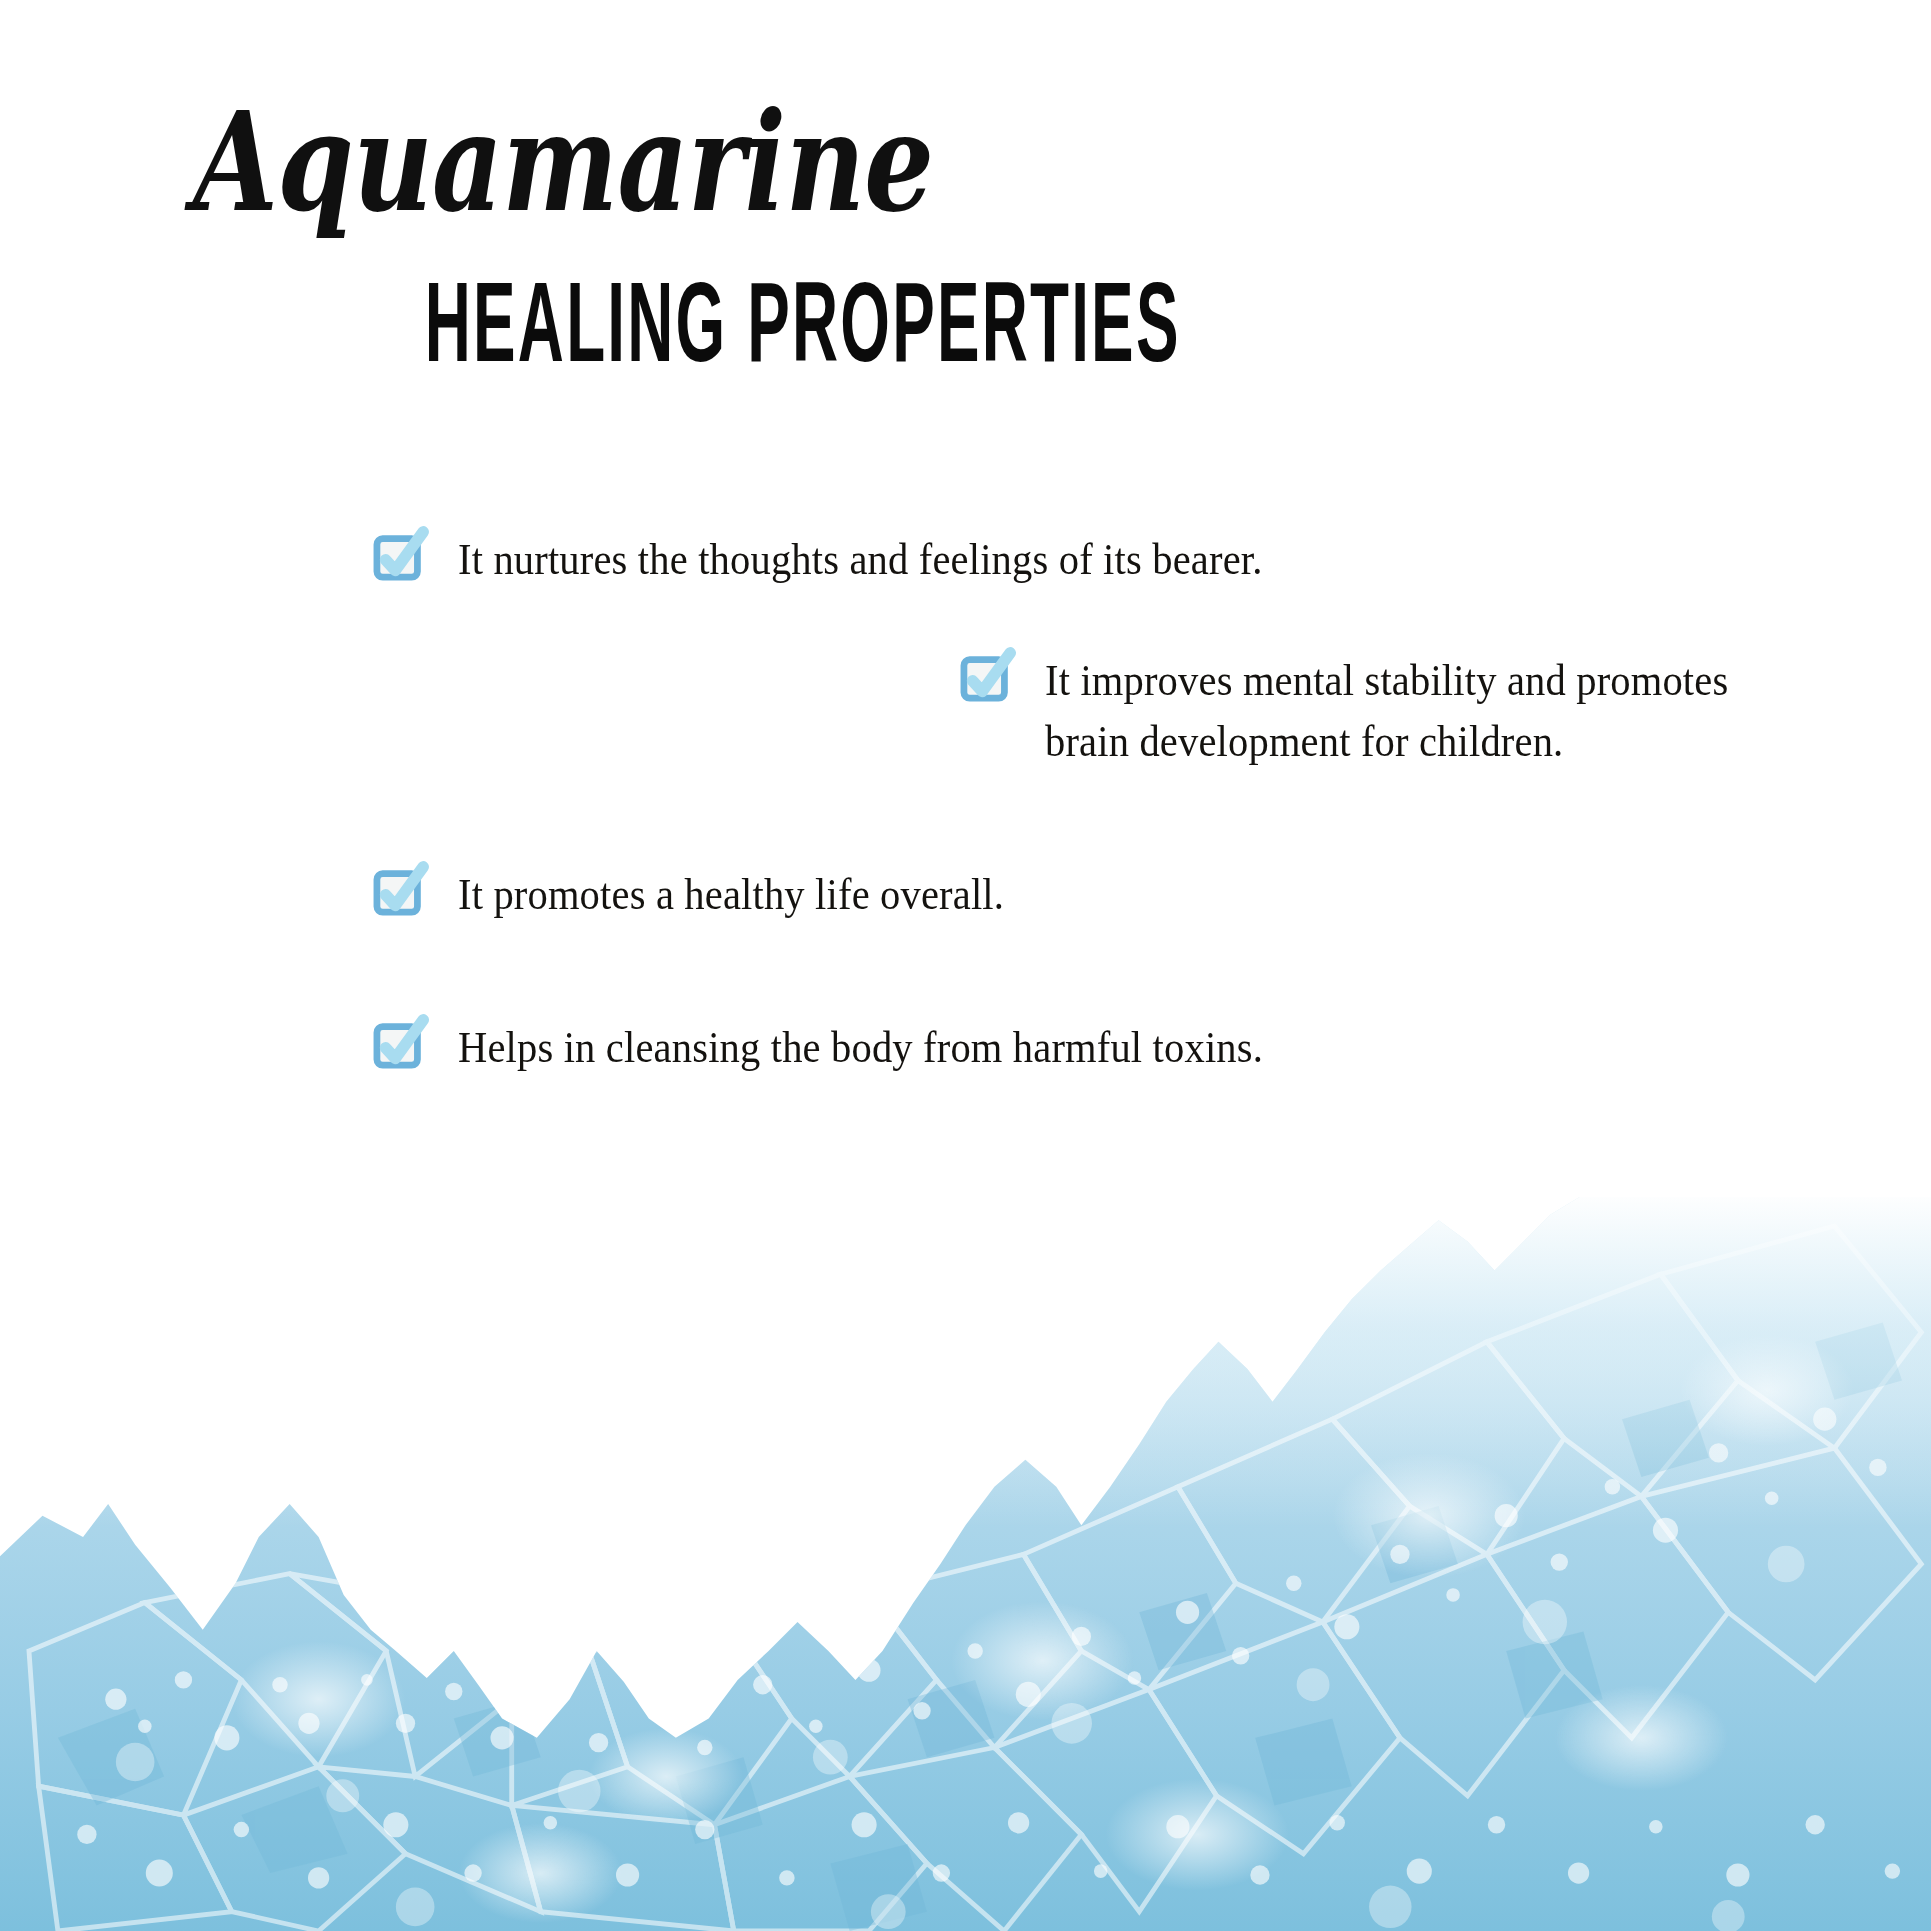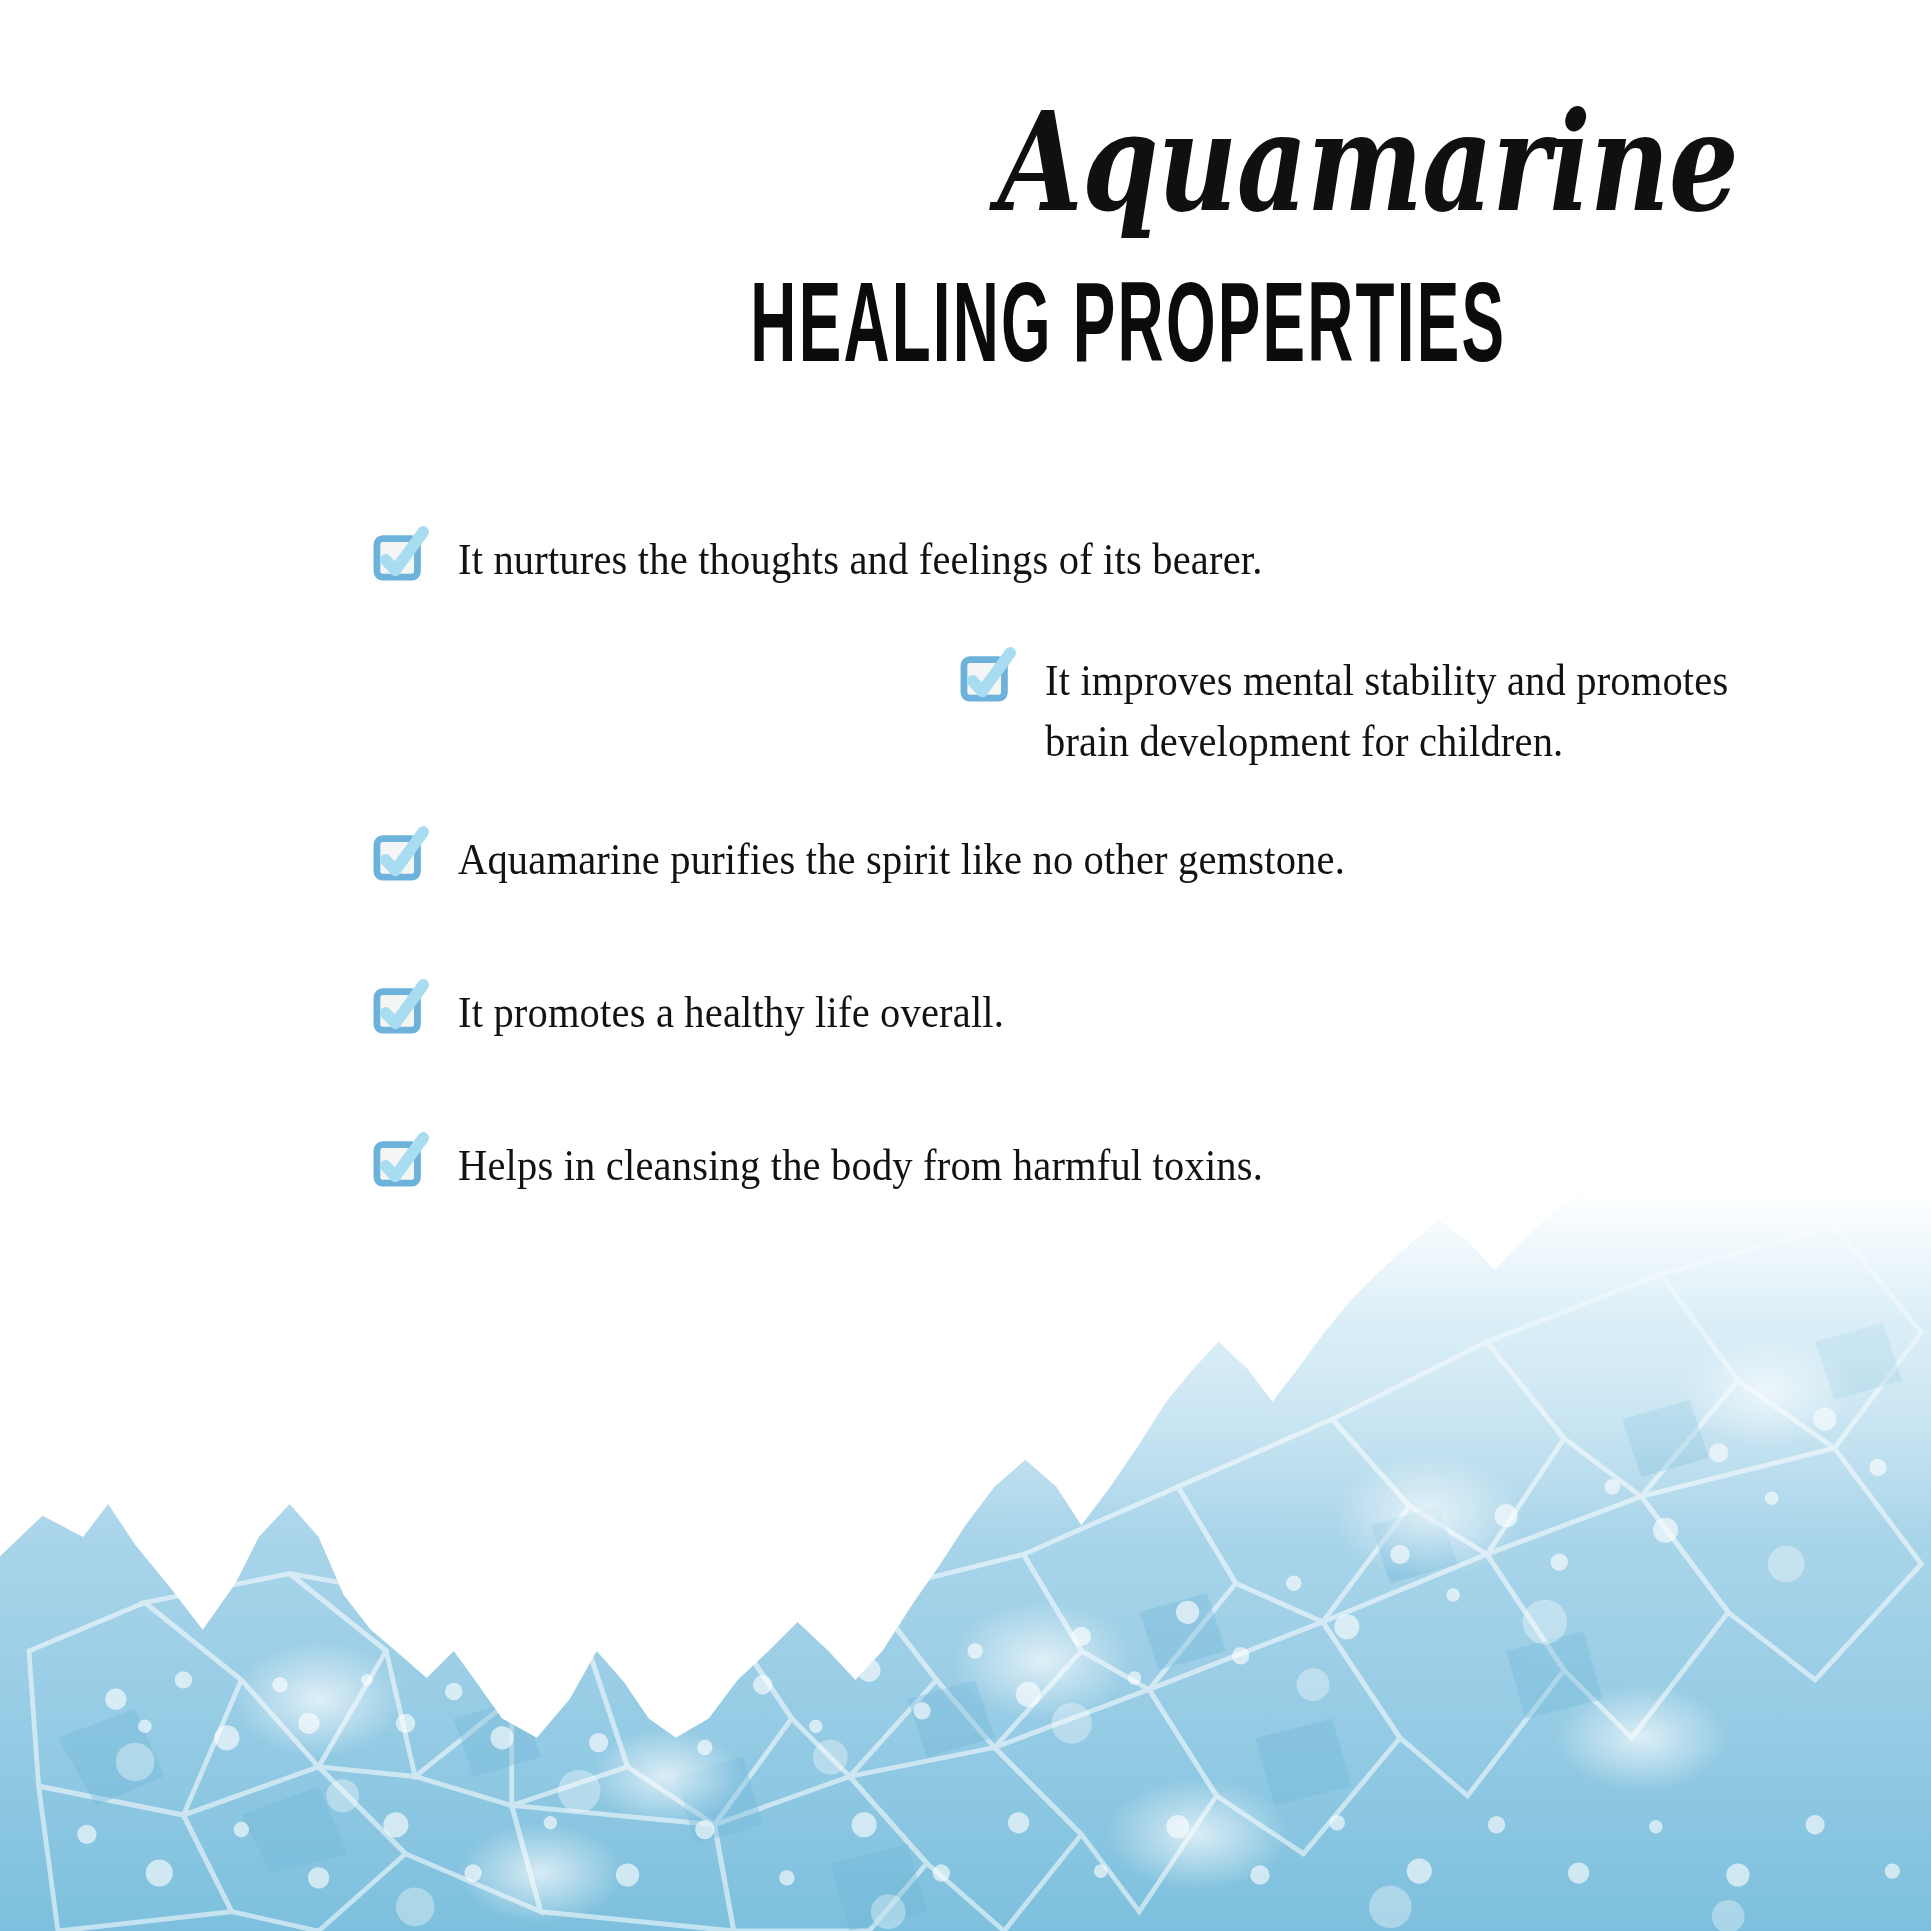--- a/index.html
+++ b/index.html
@@ -16,21 +16,21 @@
     width:1931px;
     height:1931px;
     background:#ffffff;
     overflow:hidden;
   }
 
   
   .head-wrap {
     position:absolute;
     top:0; left:0; right:0;
-    text-align:right;
+    text-align:left;
     padding-top:93px;
   }
   .title-script {
     font-family:"DejaVu Serif", serif;
     font-style:italic;
     font-weight:700;
     font-size:137px;
     line-height:1.0;
     letter-spacing:-1px;
     color:#101010;
@@ -124,29 +124,20 @@
       <span class="cbox">
         <svg viewBox="0 0 60 56" xmlns="http://www.w3.org/2000/svg">
           <rect x="4" y="10" width="42" height="40" rx="6" ry="6" fill="#f4f6f6" stroke="#6cb2db" stroke-width="7"></rect>
           <path d="M13 32 L23 43 L52 3" fill="none" stroke="#a8dcf0" stroke-width="12" stroke-linecap="round" stroke-linejoin="round"></path>
         </svg>
       </span>
       <span class="item-text">It improves mental stability and promotes
 brain development for children.</span>
     </div>
 
-    <div class="item gap-md">
-      <span class="cbox">
-        <svg viewBox="0 0 60 56" xmlns="http://www.w3.org/2000/svg">
-          <rect x="4" y="10" width="42" height="40" rx="6" ry="6" fill="#f4f6f6" stroke="#6cb2db" stroke-width="7"></rect>
-          <path d="M13 32 L23 43 L52 3" fill="none" stroke="#a8dcf0" stroke-width="12" stroke-linecap="round" stroke-linejoin="round"></path>
-        </svg>
-      </span>
-      <span class="item-text">Aquamarine purifies the spirit like no other gemstone.</span>
-    </div>
 
     <div class="item gap-xl">
       <span class="cbox">
         <svg viewBox="0 0 60 56" xmlns="http://www.w3.org/2000/svg">
           <rect x="4" y="10" width="42" height="40" rx="6" ry="6" fill="#f4f6f6" stroke="#6cb2db" stroke-width="7"></rect>
           <path d="M13 32 L23 43 L52 3" fill="none" stroke="#a8dcf0" stroke-width="12" stroke-linecap="round" stroke-linejoin="round"></path>
         </svg>
       </span>
       <span class="item-text">It promotes a healthy life overall.</span>
     </div>

